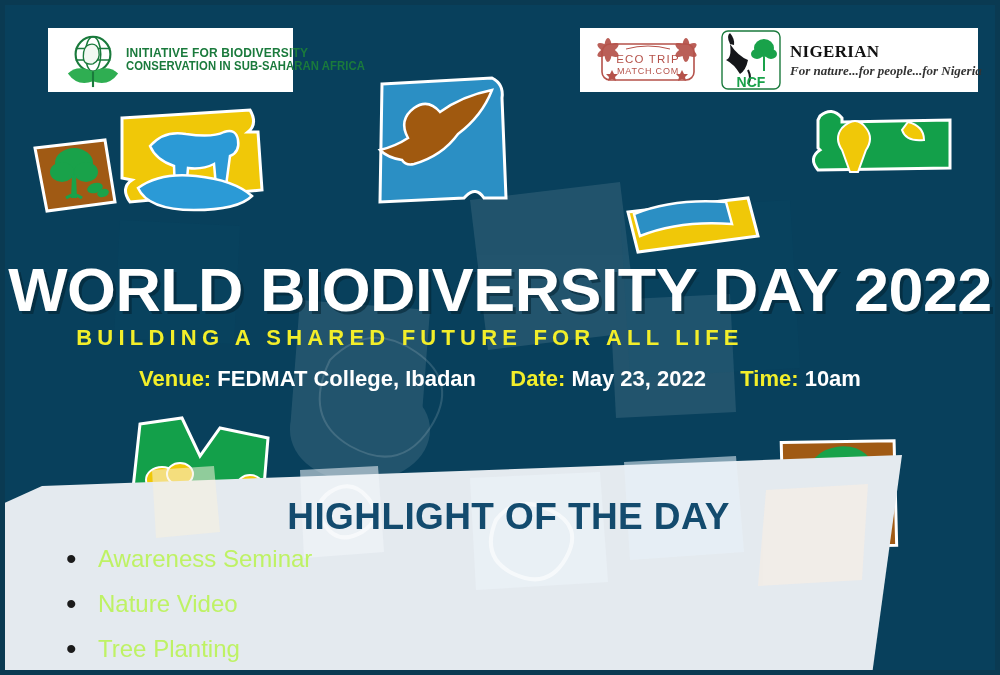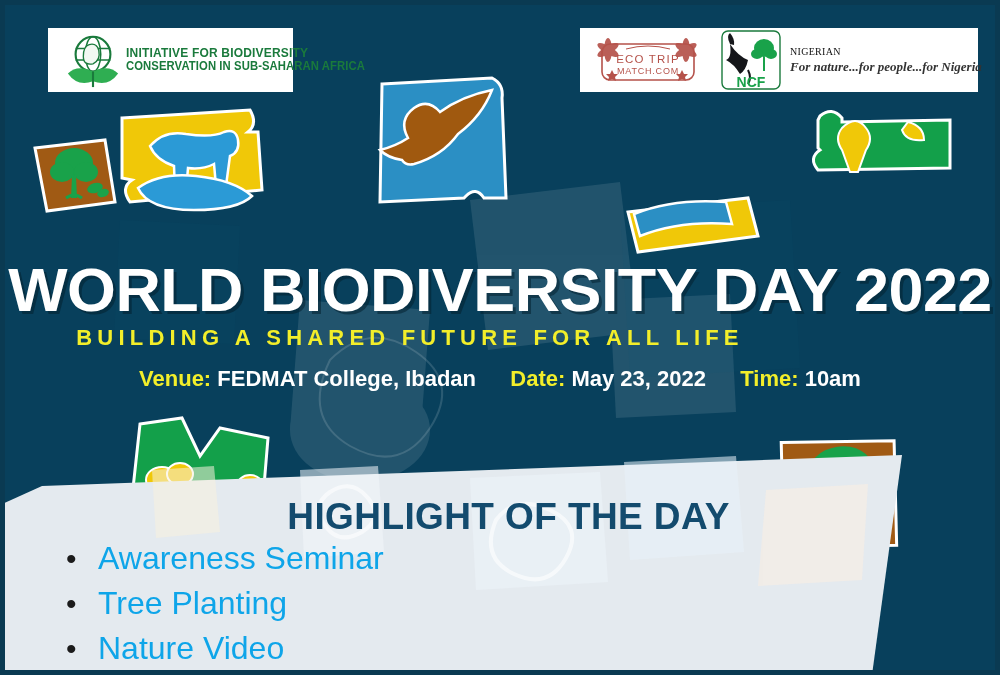--- a/index.html
+++ b/index.html
@@ -45,22 +45,22 @@
     font-size:12px; font-weight:bold; color:#1a7a3c;
     letter-spacing:.1px; white-space:nowrap;
     transform:scaleX(.94); transform-origin:left center;
   }
 
   .eco-mark { width:128px; height:60px; flex:0 0 128px; margin-left:4px; }
   .ncf-mark { width:62px; height:60px; flex:0 0 62px; margin-left:8px; }
   .ncf-text { margin-left:8px; line-height:1.18; }
   .ncf-l1, .ncf-l2 {
     font-family:"Liberation Serif", serif;
-    font-weight:normal; color:#111111;
-    font-size:10px; letter-spacing:.3px; white-space:nowrap;
+    font-weight:bold; color:#111111;
+    font-size:17px; letter-spacing:.3px; white-space:nowrap;
   }
   .ncf-tag {
     font-family:"Liberation Serif", serif;
     font-style:italic; font-weight:bold;
     font-size:13px; color:#333333; white-space:nowrap; margin-top:1px;
   }
 
   
   #hero { position:absolute; left:0; top:0; width:1000px; z-index:40; }
 
@@ -95,21 +95,21 @@
     font-size:37px; font-weight:bold; color:#134b6e;
     letter-spacing:.4px; white-space:nowrap;padding-left:17px;
   }
   #highlight-list {
     position:absolute; top:536px; left:62px;
     list-style:none;
   }
   #highlight-list li {
     position:relative;
     padding-left:36px;
-    font-size:32px; color:#0ea5e9;
+    font-size:24px; color:#bef264;
     line-height:45px; white-space:nowrap;
   }
   #highlight-list li::before {
     content:"\2022";
     position:absolute; left:4px; top:0;
     font-size:30px; color:#1b1b1b;
   }
 </style>
 </head>
 <body>
@@ -285,19 +285,19 @@
       <span class="gap"></span>
       <span class="lbl">Time:</span>
       <span class="val">10am</span>
     </div>
   </div>
 
   <div id="panel-content">
     <div id="highlight-title">HIGHLIGHT OF THE DAY</div>
     <ul id="highlight-list">
       <li>Awareness Seminar</li>
+      <li>Nature Video</li>
       <li>Tree Planting</li>
-      <li>Nature Video</li>
     </ul>
   </div>
 
   <div id="frame"></div>
 </div>
 
 </body></html>

